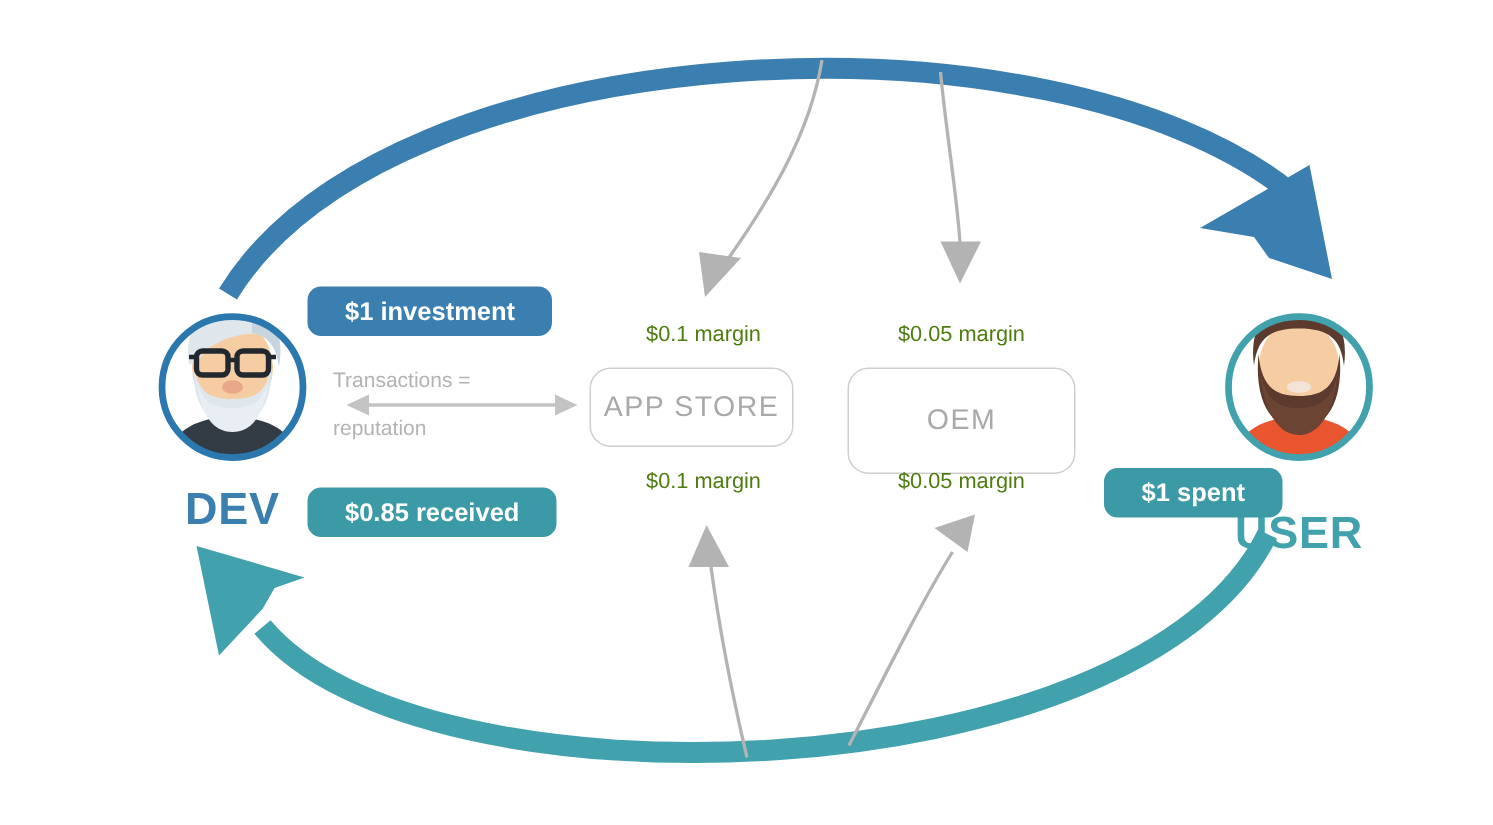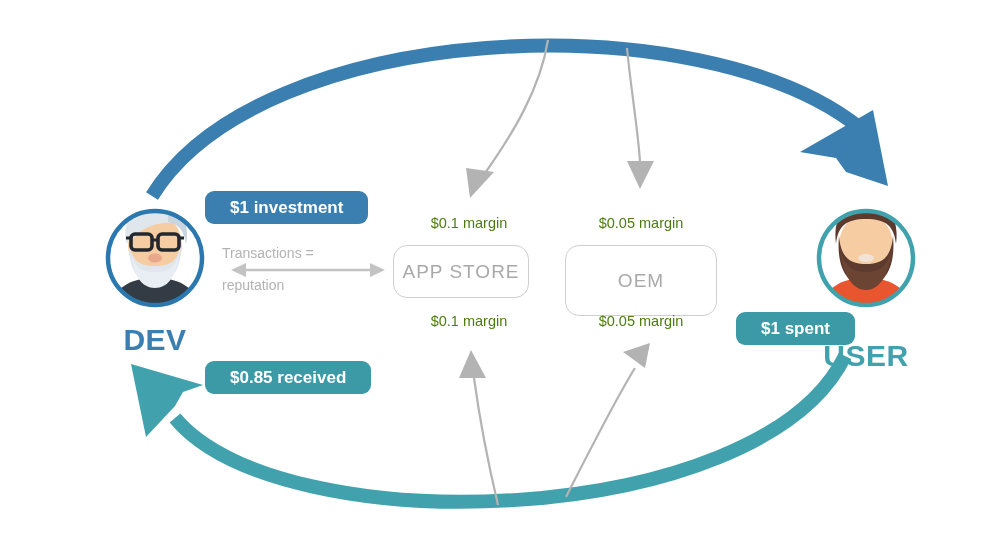--- a/index.html
+++ b/index.html
@@ -65,21 +65,21 @@
     border-radius: 9px;
     padding: 8px 25px;
     white-space: nowrap;
     line-height: 1;
     box-sizing: border-box;
   }
   .badge-blue { background: #3a7fb0; }
   .badge-teal { background: #3c9aa6; }
   #badge-investment { left: 205px; top: 191px; }
   #badge-earned     { left: 711px; top: 191px; }
-  #badge-received   { left: 205px; top: 325px; margin-top: 36px; }
+  #badge-received   { left: 205px; top: 325px; }
   #badge-spent      { left: 736px; top: 312px; }
 
   
   .interbox {
     position: absolute;
     border: 1.6px solid #cfcfcf;
     border-radius: 14px;
     background: #ffffff;
     color: #a9a9a9;
     font-size: 19px;

